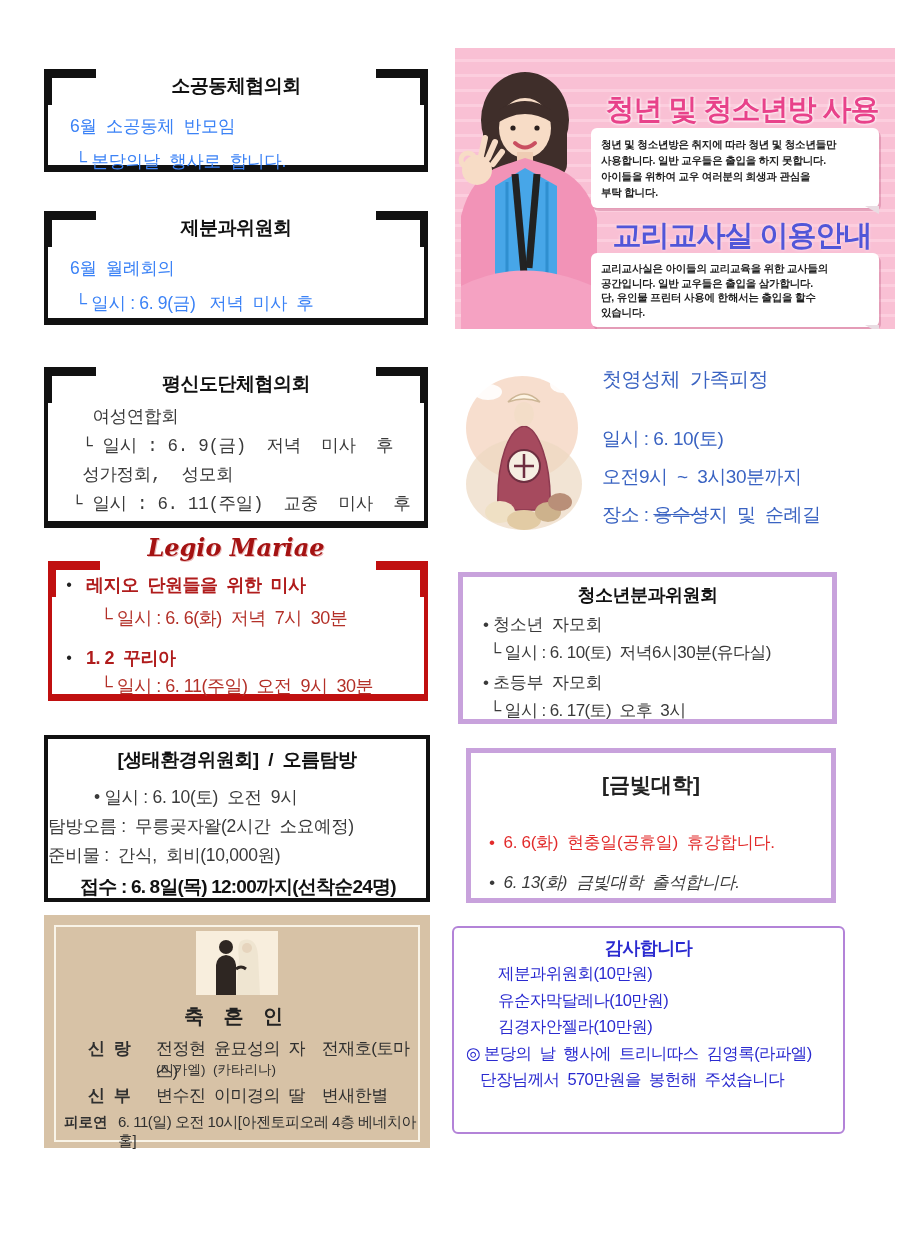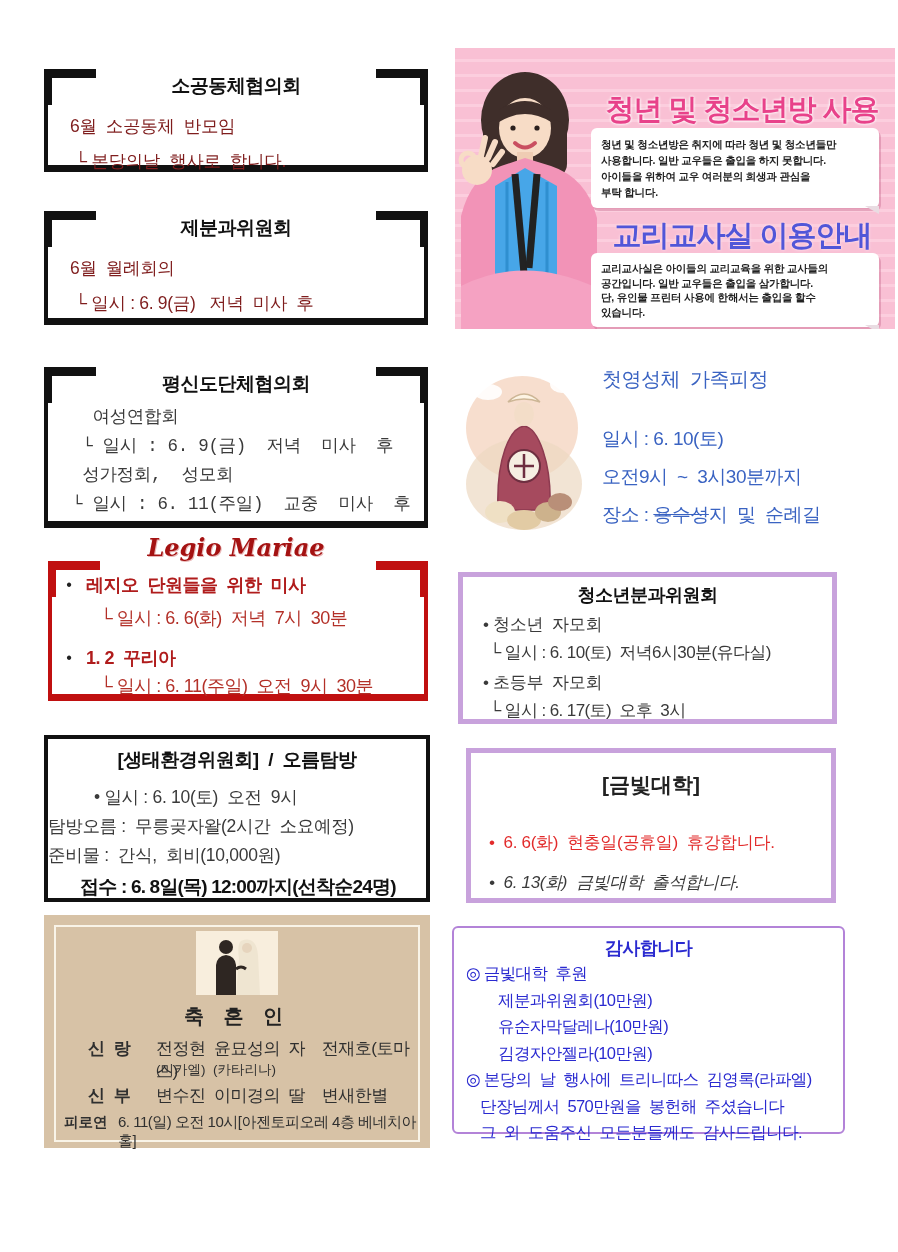--- a/index.html
+++ b/index.html
@@ -8,21 +8,21 @@
   .ln{white-space:pre-wrap;}
 
   
   .bracket-box{position:absolute;border-left:4px solid #111;border-right:4px solid #111;border-bottom:7px solid #111;}
   .bracket-box .tl{position:absolute;top:-1px;left:-4px;width:44px;height:27px;border-top:9px solid #111;border-left:8px solid #111;}
   .bracket-box .tr{position:absolute;top:-1px;right:-4px;width:44px;height:27px;border-top:9px solid #111;border-right:8px solid #111;}
   .bracket-box.red{border-color:#c01010;}
   .bracket-box.red .tl{border-color:#c01010;}
   .bracket-box.red .tr{border-color:#c01010;}
   .bx-title{margin-top:3px;text-align:center;font-size:19px;font-weight:bold;color:#111;letter-spacing:-0.5px;}
-  .bx-body{padding:10px 0 0 22px;font-size:17.5px;line-height:35px;color:#7f1d1d;letter-spacing:-0.3px;}
+  .bx-body{padding:10px 0 0 22px;font-size:17.5px;line-height:35px;color:#3b82f6;letter-spacing:-0.3px;}
   .bx-body3{padding:6px 0 0 24px;font-size:17.5px;line-height:29px;color:#3a3a3a;letter-spacing:-0.3px;}
 
   
   .legio-title{position:absolute;left:44px;top:533px;width:384px;text-align:center;
       font-family:"DejaVu Serif","Liberation Serif",serif;font-weight:bold;font-style:italic;
       font-size:24px;color:#a41212;text-shadow:1px 1px 0 #e9b8b8;}
   .legio-row{display:flex;align-items:flex-start;margin-top:10px;}
   .legio-bullet{width:34px;text-align:center;font-size:16px;color:#222;line-height:26px;}
   .legio-item{font-size:18px;font-weight:bold;color:#b01c1c;letter-spacing:-0.5px;line-height:26px;}
   .legio-sub{padding-left:48px;font-size:18px;color:#b33028;letter-spacing:-0.5px;line-height:26px;margin-top:7px;}
@@ -246,22 +246,20 @@
   </div>
 
   <div class="college">
     <div class="ctitle">[금빛대학]</div>
     <div class="citem cred ln" style="top:78px;">•  6. 6(화)  현충일(공휴일)  휴강합니다.</div>
     <div class="citem cblack ln" style="top:118px;font-style:italic;">•  6. 13(화)  금빛대학  출석합니다.</div>
   </div>
 
   <div class="thanks">
     <div class="ttitle">감사합니다</div>
-    <div class="tline t-main ln">◎ 금빛대학  후원</div>
     <div class="tline t-name ln">제분과위원회(10만원)</div>
     <div class="tline t-name ln">유순자막달레나(10만원)</div>
     <div class="tline t-name ln">김경자안젤라(10만원)</div>
     <div class="tline t-main ln">◎ 본당의  날  행사에  트리니따스  김영록(라파엘)</div>
     <div class="tline t-cont ln">단장님께서  570만원을  봉헌해  주셨습니다</div>
-    <div class="tline t-cont ln">그  외  도움주신  모든분들께도  감사드립니다.</div>
   </div>
 
 </div>
 
 </body></html>

